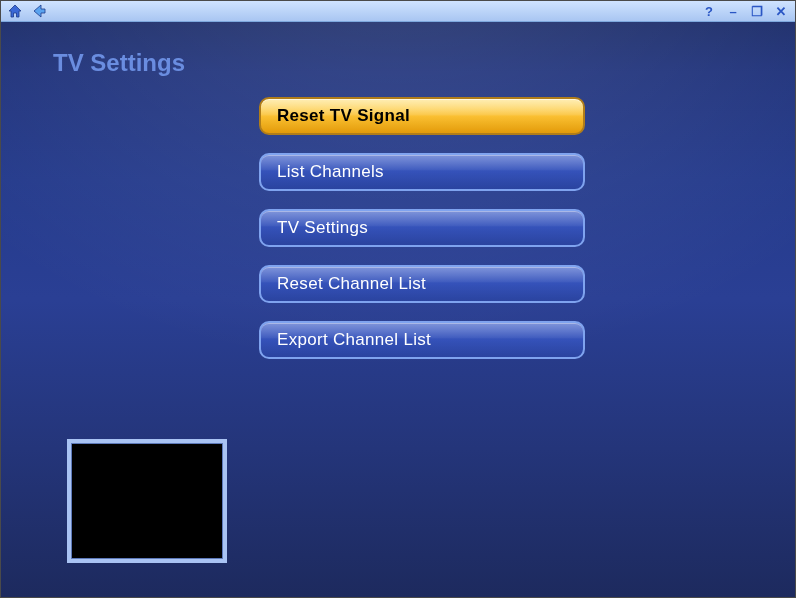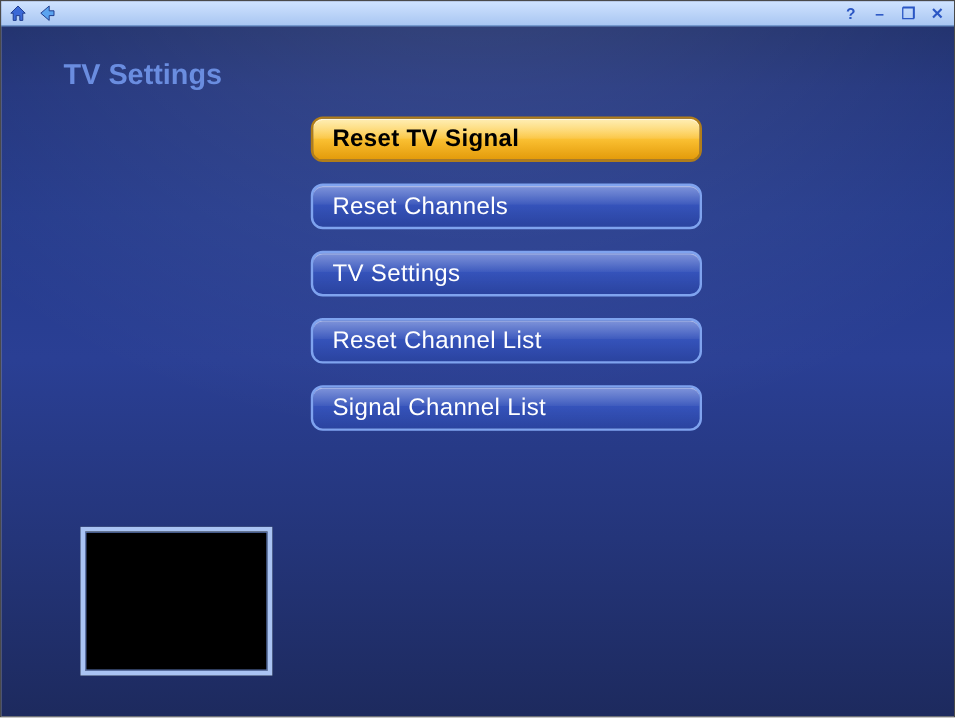--- a/index.html
+++ b/index.html
@@ -65,21 +65,21 @@
     gap: 18px;
   }
   .menu-btn {
     height: 38px;
     border-radius: 10px;
     box-sizing: border-box;
     padding: 0 16px;
     display: flex;
     align-items: center;
     color: #ffffff;
-    font-size: 20px;
+    font-size: 17px;
     letter-spacing: 0.3px;
     cursor: pointer;
     border: 2px solid #7fa3ef;
     background:
       linear-gradient(180deg, rgba(255,255,255,0.35) 0%, rgba(255,255,255,0.05) 45%, rgba(255,255,255,0.0) 46%, rgba(0,0,0,0.08) 100%),
       linear-gradient(180deg, #3b5bc6, #2e49ad);
     box-shadow: inset 0 1px 0 rgba(255,255,255,0.35);
   }
   .menu-btn.selected {
     color: #000000;
@@ -127,28 +127,28 @@
     </div>
   </div>
 
   <div class="page-title">TV Settings</div>
 
   <div class="menu">
     <div class="menu-btn selected">
       <span>Reset TV Signal</span>
     </div>
     <div class="menu-btn">
-      <span>Reset Channels</span>
+      <span>List Channels</span>
     </div>
     <div class="menu-btn">
       <span>TV Settings</span>
     </div>
     <div class="menu-btn">
       <span>Reset Channel List</span>
     </div>
     <div class="menu-btn">
-      <span>Signal Channel List</span>
+      <span>Export Channel List</span>
     </div>
   </div>
 
   <div class="preview"></div>
 
 </div>
 
 </body></html>

